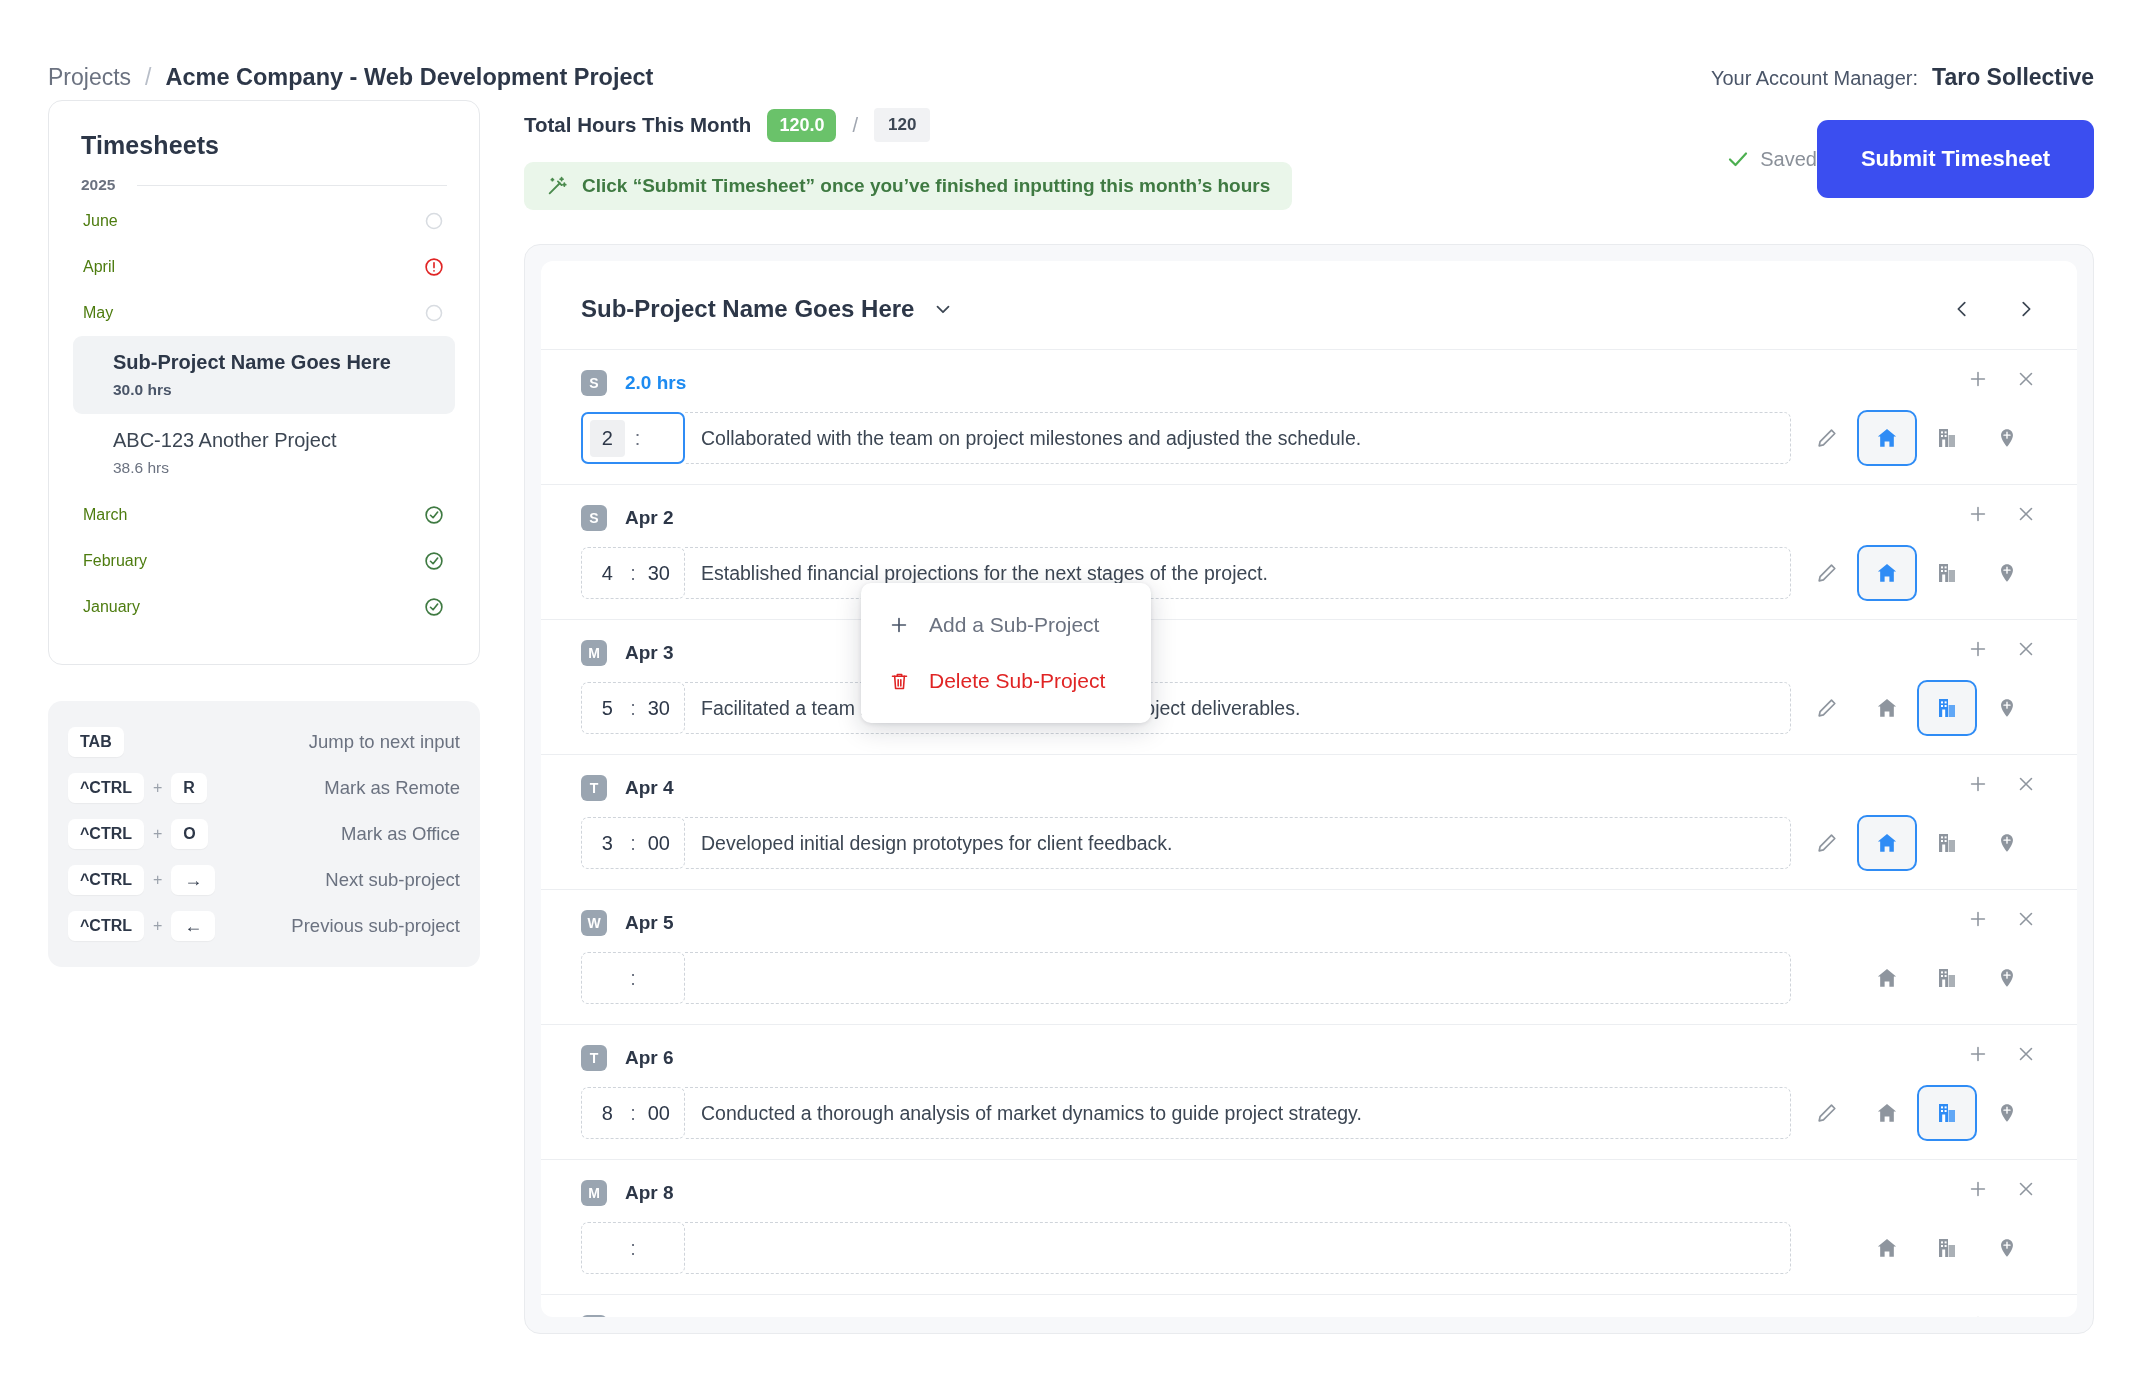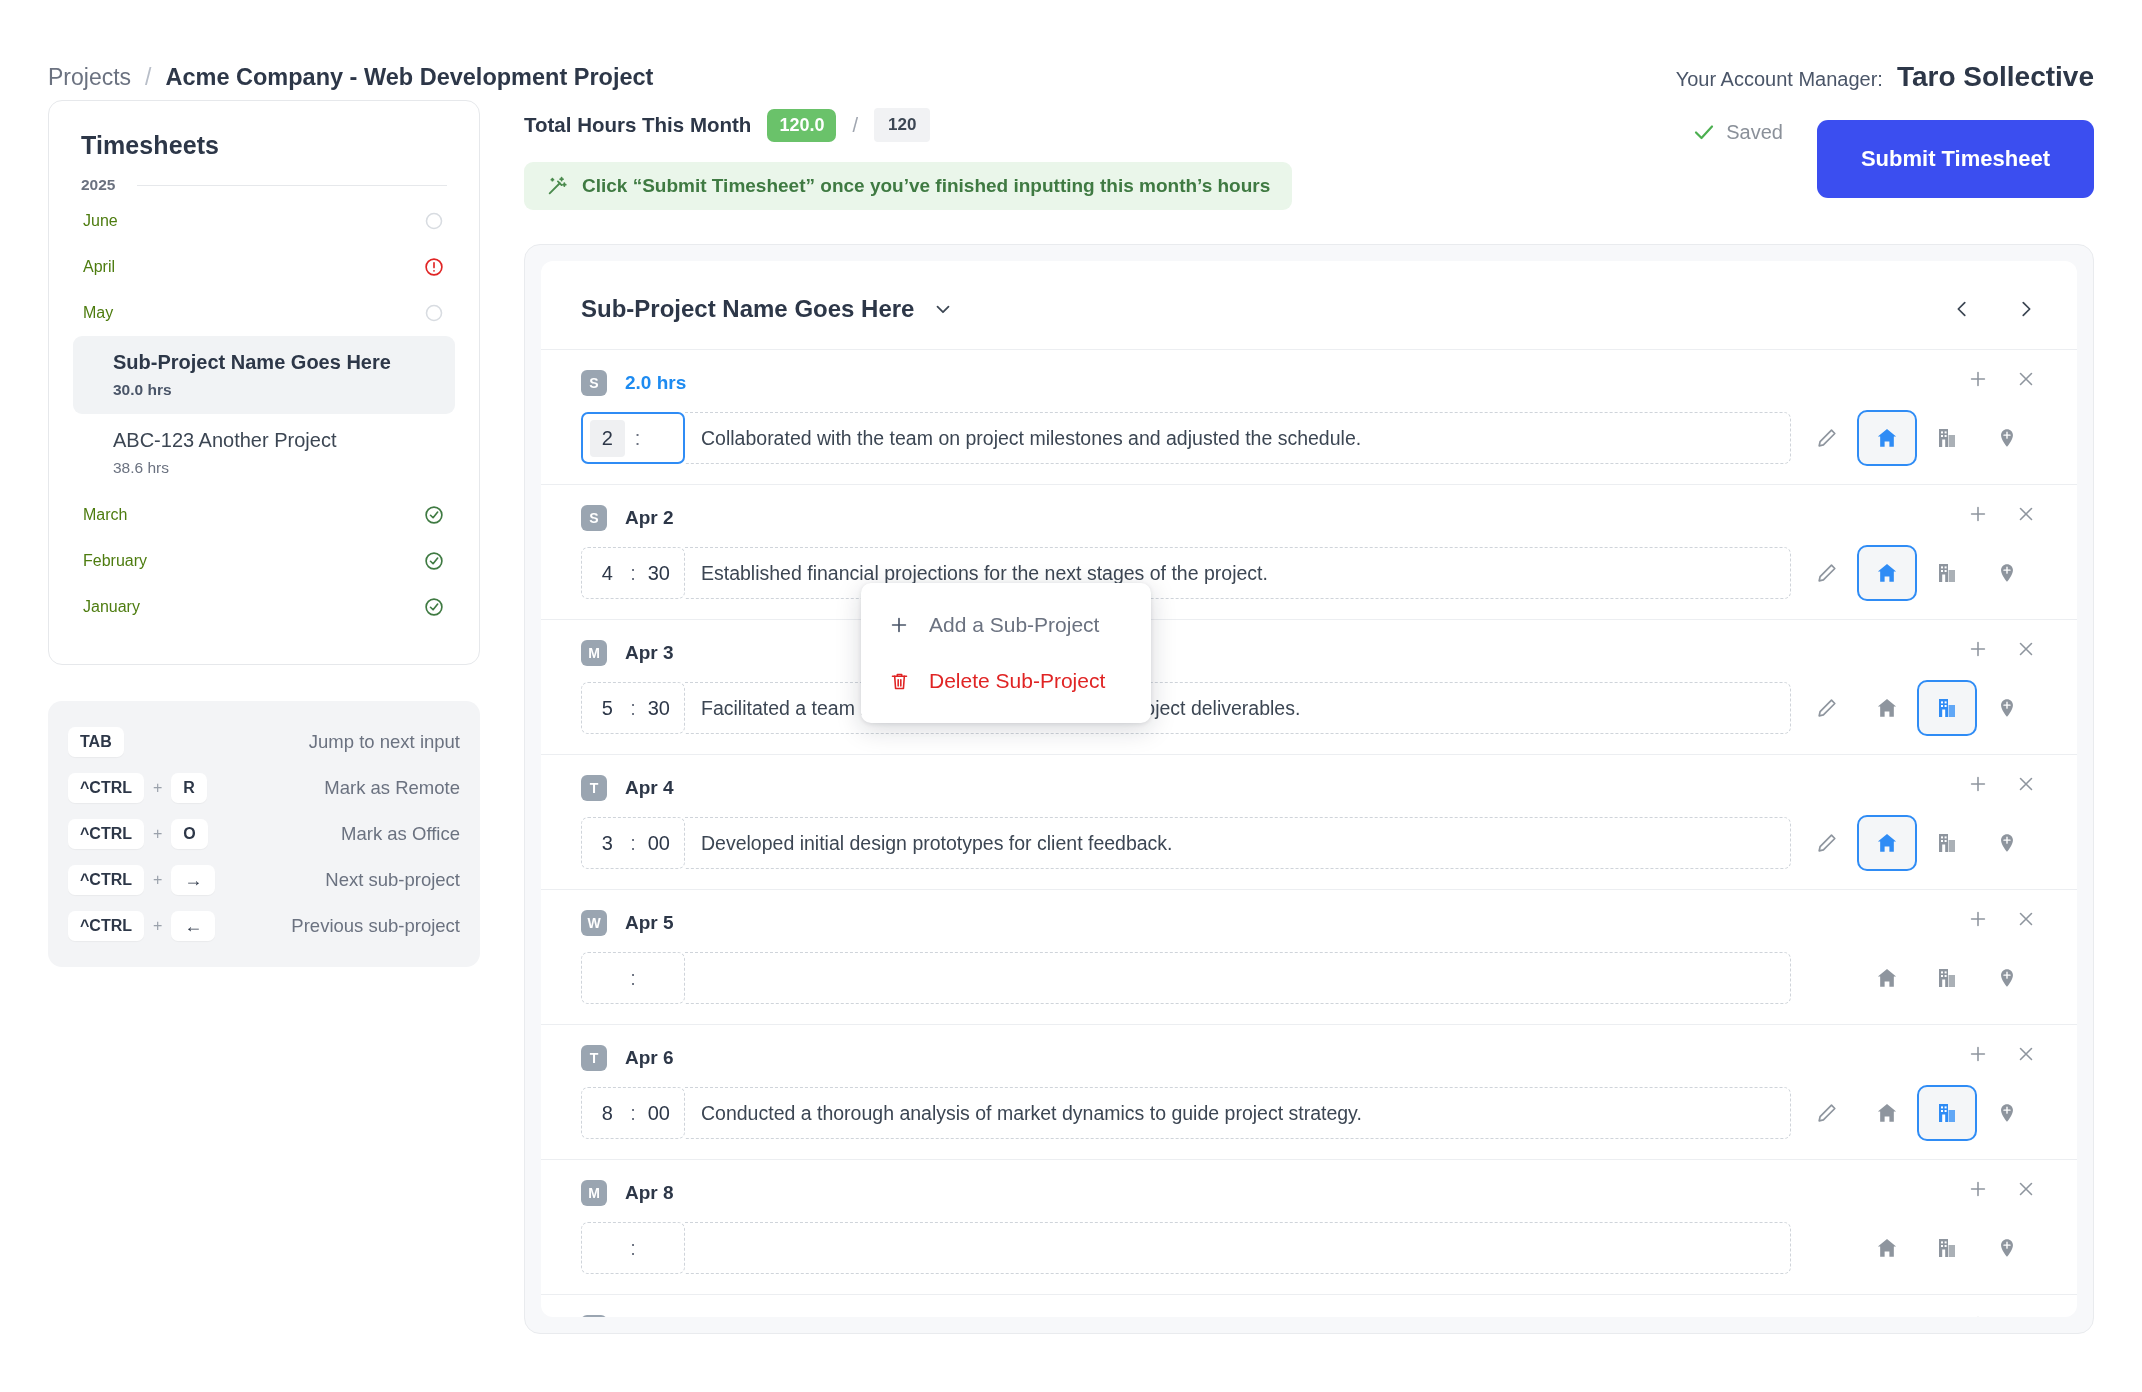--- a/index.html
+++ b/index.html
@@ -15,21 +15,21 @@
   .topbar {
     display: flex; align-items: center; justify-content: space-between;
     padding: 54px 48px 0 48px;
     height: 100px;
   }
   .breadcrumb { display: flex; align-items: center; gap: 14px; font-size: 23px; }
   .crumb-root { color: #6b7280; }
   .crumb-sep { color: #b8bec8; }
   .crumb-current { font-weight: 700; color: #2d3748; font-size: 23.5px; }
   .acct { font-size: 20px; color: #4a5568; display: flex; gap: 14px; align-items: baseline;}
-  .acct-name { font-weight: 700; color: #2d3748; font-size: 28px;}
+  .acct-name { font-weight: 700; color: #2d3748; font-size: 23px;}
 
   
   .body-wrap { display: flex; padding: 0 48px; gap: 0; }
   .left-col { width: 432px; flex: none; }
   .right-col { flex: 1; padding-left: 44px; }
 
   
   .card {
     border: 1px solid #e6e8eb; border-radius: 14px; background: #fff;
   }
@@ -78,21 +78,21 @@
   .pill-green {
     background: #6ac26a; color: #fff; font-weight: 700; font-size: 18px;
     padding: 6px 12px; border-radius: 7px;
   }
   .pill-slash { color: #a0a6b0; font-size: 20px; }
   .pill-gray {
     background: #f1f2f4; color: #3c4653; font-weight: 700; font-size: 17px;
     padding: 7px 14px; border-radius: 4px;
   }
   .rc-top { display: flex; align-items: flex-start; justify-content: space-between; }
-  .rc-right { display: flex; align-items: flex-start; gap: 34px; padding-top: 20px;}
+  .rc-right { display: flex; align-items: center; padding-top: 20px;}
   .saved { display: flex; align-items: center; gap: 10px; font-size: 20px; color: #8a9099; }
   .submit-btn {
     background: #3b4ef0; color: #fff; border: none; border-radius: 11px;
     font-size: 22px; font-weight: 700; padding: 26px 44px; cursor: pointer;
     font-family: "Liberation Sans", sans-serif;
   }
   .banner {
     margin-top: 20px; background: #eaf6ea; border-radius: 9px;
     display: inline-flex; align-items: center; gap: 14px;
     padding: 13px 22px; color: #3f7a42; font-weight: 700; font-size: 19px;

